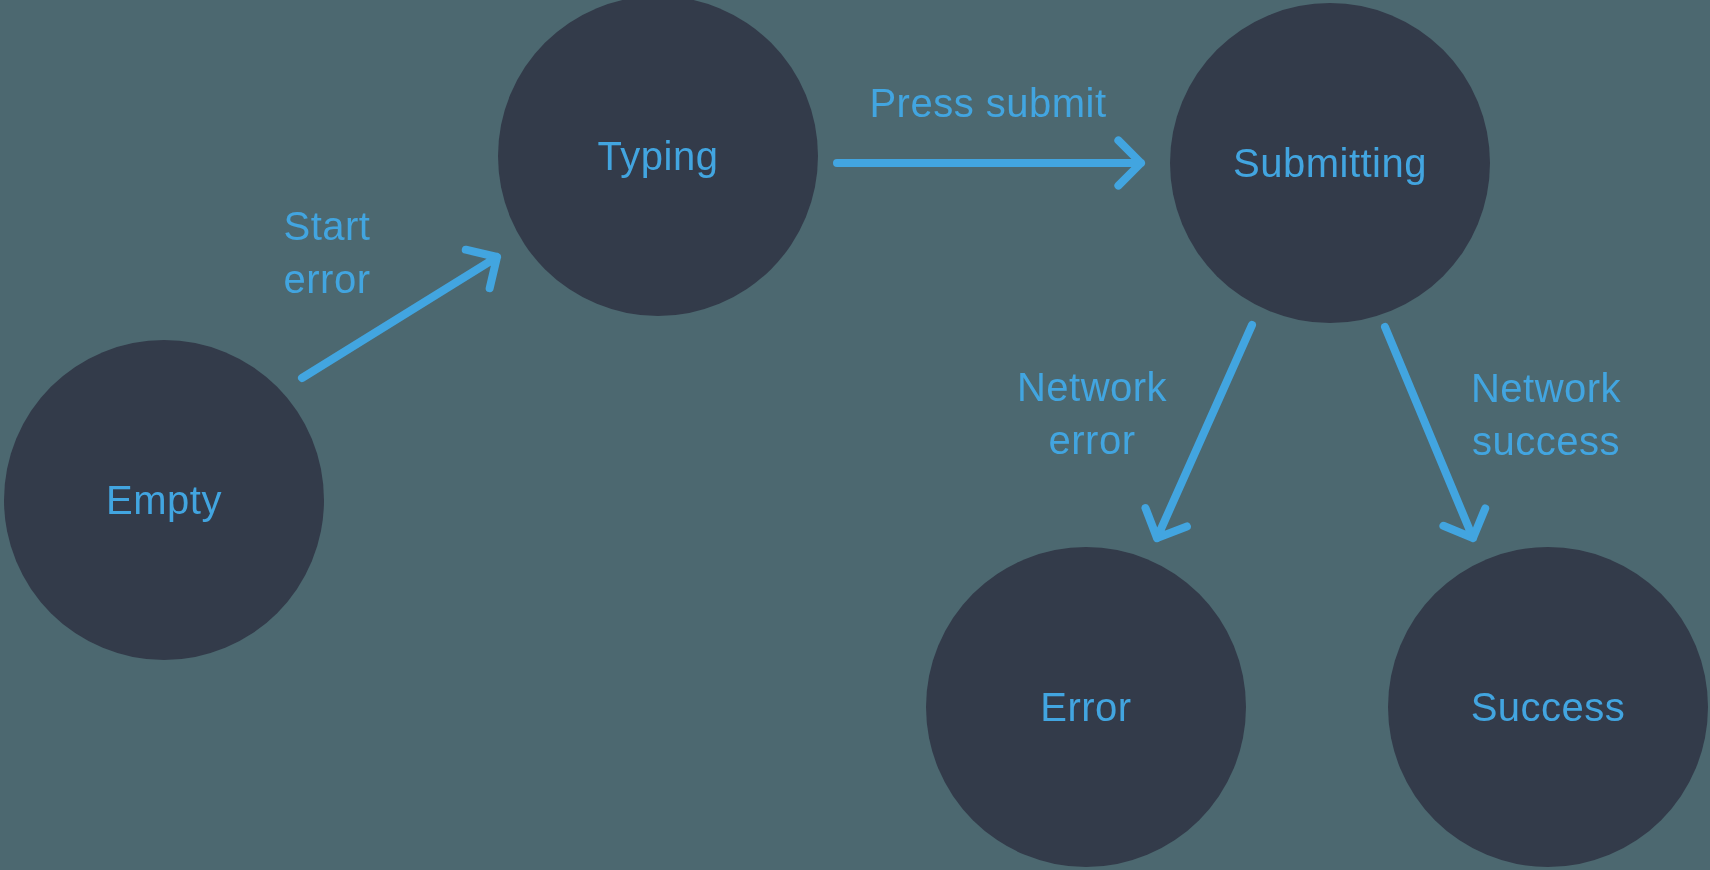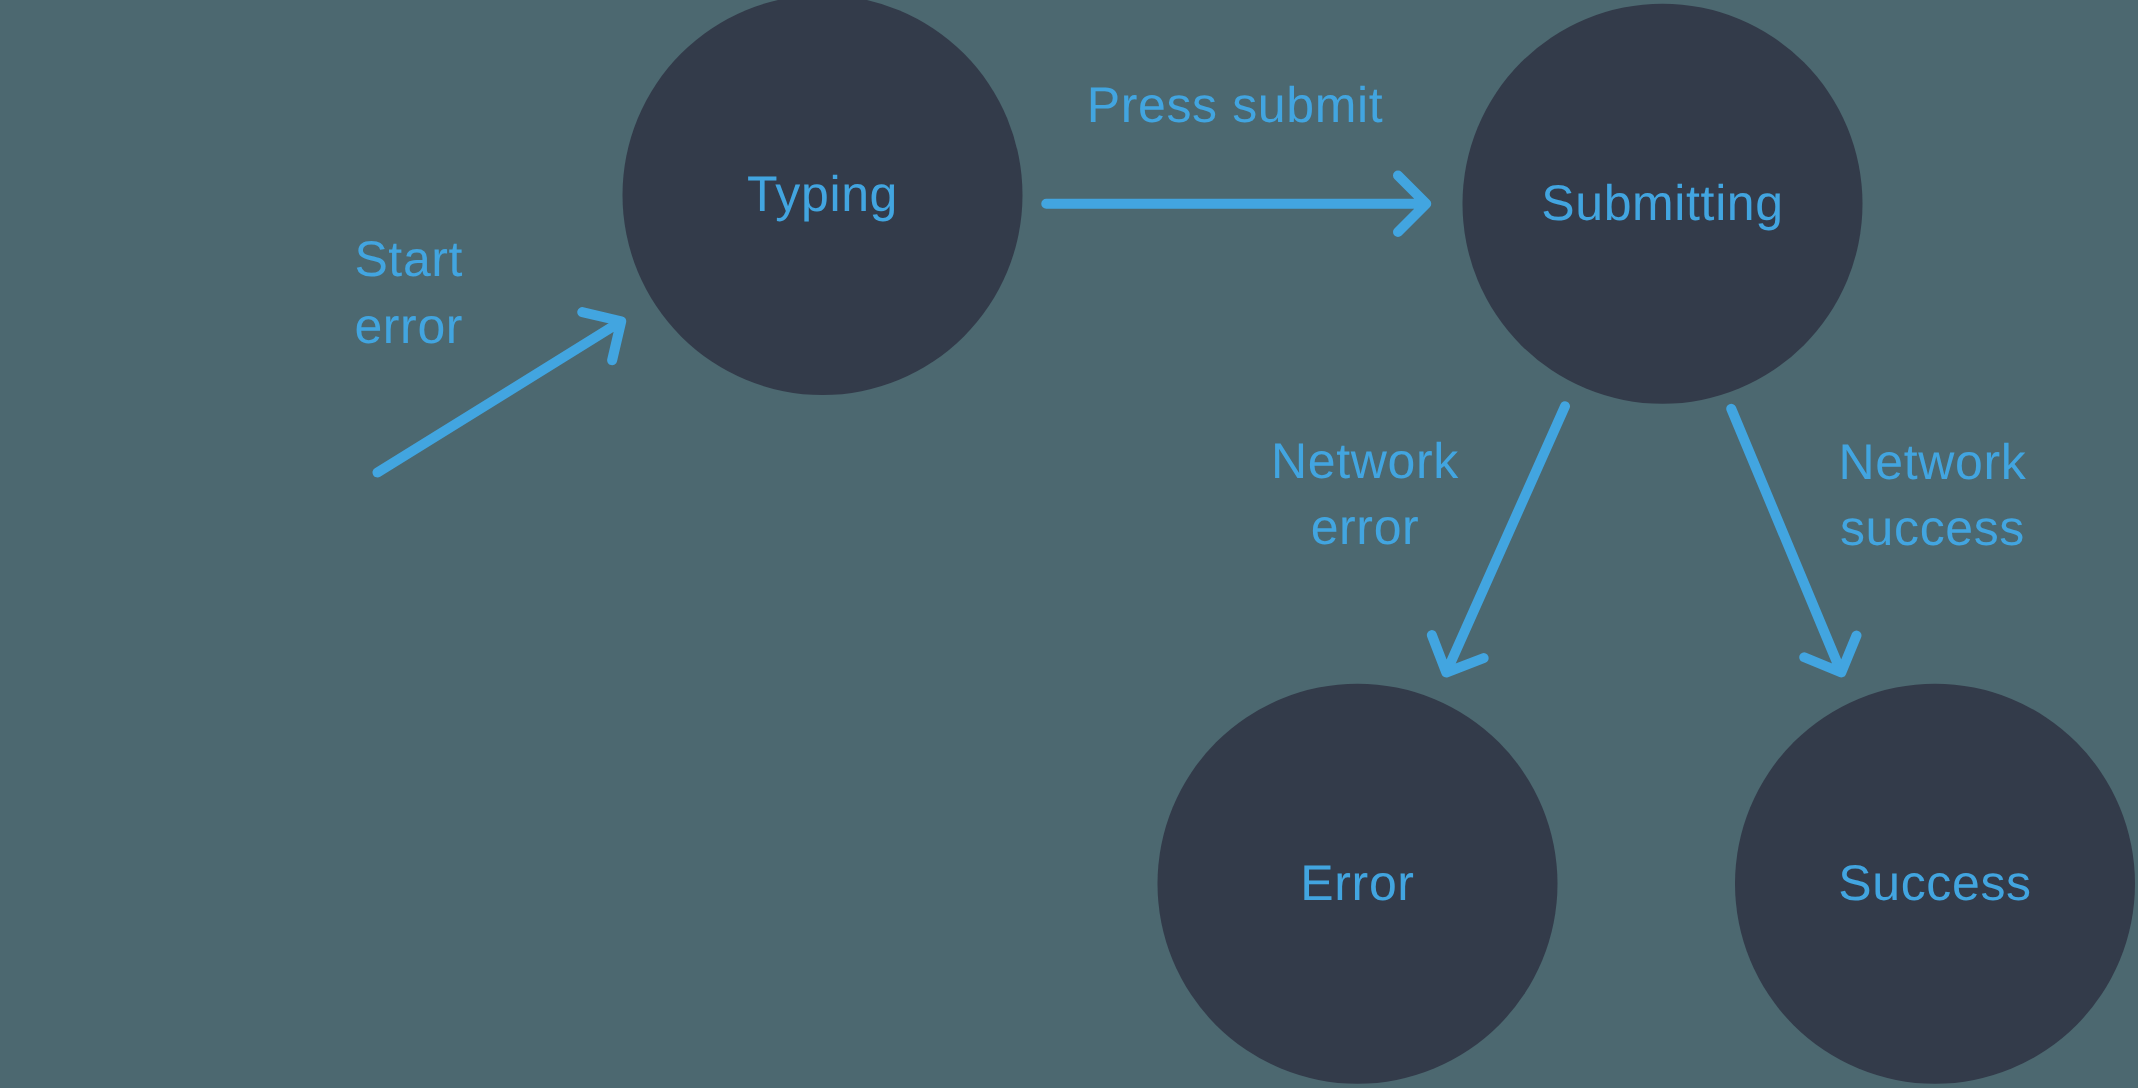--- a/index.html
+++ b/index.html
@@ -51,38 +51,42 @@
   
   .edge-label{
     position:absolute;
     transform:translate(-50%,-50%);
     color:var(--accent);
     font-size:40px;
     line-height:53px;
     letter-spacing:.5px;
     white-space:pre-line;
     text-align:center;
+    margin-top:18px;
   }
   .el-start-typing{left:327px;top:235px;}
   .el-press-submit{left:988px;top:85px;}
   .el-network-error{left:1092px;top:396px;}
   .el-network-success{left:1546px;top:397px;}
 </style>
 </head>
 <body>
 
 <div class="canvas">
 
   <svg class="edges" viewBox="0 0 1710 870" aria-hidden="true">
     <path d="M302 378 L497 257 M465.8 249.7 L497 257 L489.7 288.2"></path>
     <path d="M837 163 L1141 163 M1118.4 140.4 L1141 163 L1118.4 185.6"></path>
     <path d="M1252 325 L1157 538 M1186.9 526.5 L1157 538 L1145.5 508.1"></path>
     <path d="M1385 327 L1473 538 M1485.2 508.4 L1473 538 L1443.4 525.8"></path>
   </svg>
 
+  <div class="node node-empty">
+    <span class="node-label">Empty</span>
+  </div>
 
   <div class="node node-typing">
     <span class="node-label">Typing</span>
   </div>
 
   <div class="node node-submitting">
     <span class="node-label">Submitting</span>
   </div>
 
   <div class="node node-error">

